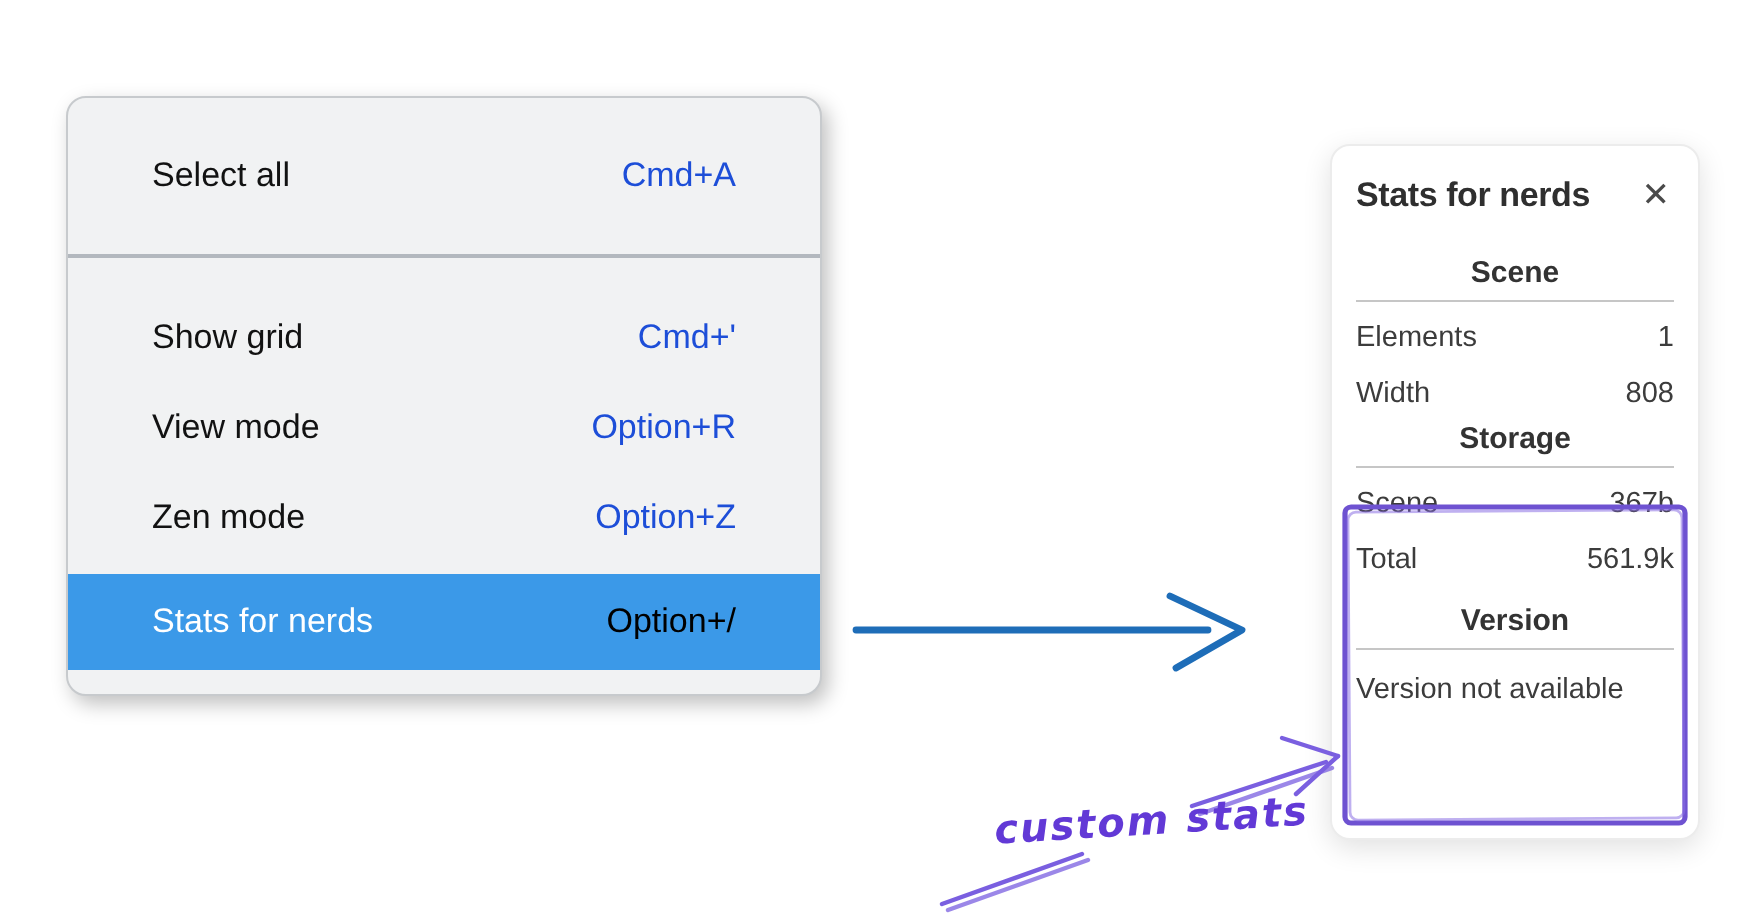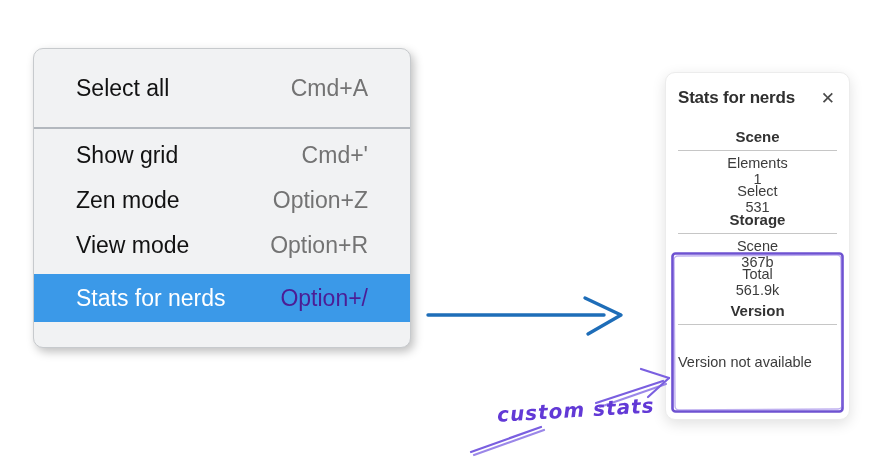--- a/index.html
+++ b/index.html
@@ -5,57 +5,57 @@
   * { margin:0; padding:0; box-sizing:border-box; }
   html,body { width:873px; height:461px; background:#ffffff; overflow:hidden;
               font-family:"Liberation Sans", sans-serif; }
   .stage { position:relative; width:873px; height:461px; background:#fff; }
 
   
   .menu {
     position:absolute; left:33px; top:48px; width:378px; height:300px;
     background:#f1f2f3; border:1px solid #c7cacd; border-radius:10px;
     box-shadow:3px 4px 10px rgba(0,0,0,.25);
-    font-size:23px; color:#121212; overflow:hidden;
+    font-size:17px; color:#121212; overflow:hidden;
   }
   .menu-row {
     display:flex; justify-content:space-between; align-items:center;
     padding:0 42px; cursor:default; white-space:nowrap;
   }
-  .menu-row .shortcut { color:#737373; }
+  .menu-row .shortcut { color:#1d4ed8; }
   .row-first { height:78px; }
   .menu-divider { border-top:2px solid #b3b8be; height:0; }
-  .menu-group { padding-top:4px; }
+  .menu-group { padding-top:17px; }
   .row-std { height:45px; }
   .row-selected {
     height:48px; margin-top:6px; background:#3b99e8; color:#ffffff;
   }
-  .row-selected .shortcut { color:#4c1d95; }
+  .row-selected .shortcut { color:#000000; }
 
   
   .panel {
     position:absolute; left:665px; top:72px; width:185px; height:348px;
     background:#ffffff; border:1px solid #ececec; border-radius:10px;
     box-shadow:0 4px 14px rgba(0,0,0,.12);
     padding:13px 12px 0 12px; color:#3c3c3c; font-size:14.5px;
   }
   .panel-header { display:flex; justify-content:space-between; align-items:center; height:24px; }
   .panel-title { font-weight:700; font-size:17px; color:#2f2f2f; letter-spacing:-.2px; }
   .close-btn {
     border:none; background:transparent; font-size:17px; color:#4a4a4a;
     cursor:pointer; line-height:1; padding:0 2px; font-family:"DejaVu Sans", sans-serif;
   }
   .section-heading { text-align:center; font-weight:700; font-size:15px; color:#333; }
   .h-scene   { margin-top:18px; }
   .h-storage { margin-top:0; }
   .h-version { margin-top:8px; }
   .rule { border-top:1px solid #c6c6c6; margin-top:5px; margin-bottom:4px; }
-  .stat-row { display:flex; justify-content:space-between; align-items:center; height:28px;flex-direction:column; }
+  .stat-row { display:flex; justify-content:space-between; align-items:center; height:28px; }
   .stat-row .val { text-align:right; }
-  .note { margin-top:26px; height:30px; line-height:22px; }
+  .note { margin-top:9px; height:30px; line-height:22px; }
 
   
   .overlay { position:absolute; left:0; top:0; width:873px; height:461px; pointer-events:none; }
   .custom-stats-label {
     position:absolute; left:497px; top:398px; width:160px;
     color:#6239d6; font-size:20px; font-style:italic; font-weight:600;
     letter-spacing:1px; transform:rotate(-3.5deg);
     font-family:"DejaVu Sans", sans-serif; white-space:nowrap;
   }
 </style>
@@ -69,26 +69,26 @@
       <span>Select all</span>
       <span class="shortcut">Cmd+A</span>
     </div>
     <div class="menu-divider"></div>
     <div class="menu-group">
       <div class="menu-row row-std">
         <span>Show grid</span>
         <span class="shortcut">Cmd+'</span>
       </div>
       <div class="menu-row row-std">
+        <span>View mode</span>
+        <span class="shortcut">Option+R</span>
+      </div>
+      <div class="menu-row row-std">
         <span>Zen mode</span>
         <span class="shortcut">Option+Z</span>
-      </div>
-      <div class="menu-row row-std">
-        <span>View mode</span>
-        <span class="shortcut">Option+R</span>
       </div>
       <div class="menu-row row-selected">
         <span>Stats for nerds</span>
         <span class="shortcut">Option+/</span>
       </div>
     </div>
   </div>
 
   <div class="panel">
     <div class="panel-header">
@@ -96,22 +96,22 @@
       <button class="close-btn">✕</button>
     </div>
 
     <div class="section-heading h-scene">Scene</div>
     <div class="rule"></div>
     <div class="stat-row">
       <span>Elements</span>
       <span class="val">1</span>
     </div>
     <div class="stat-row">
-      <span>Select</span>
-      <span class="val">531</span>
+      <span>Width</span>
+      <span class="val">808</span>
     </div>
 
     <div class="section-heading h-storage">Storage</div>
     <div class="rule"></div>
     <div class="stat-row">
       <span>Scene</span>
       <span class="val">367b</span>
     </div>
     <div class="stat-row">
       <span>Total</span>

